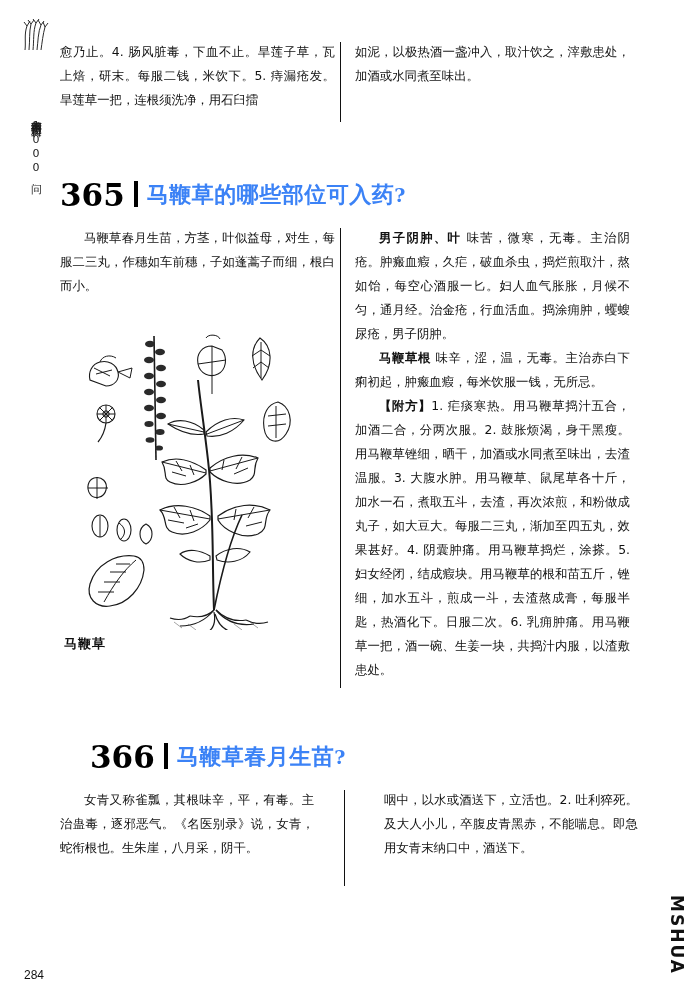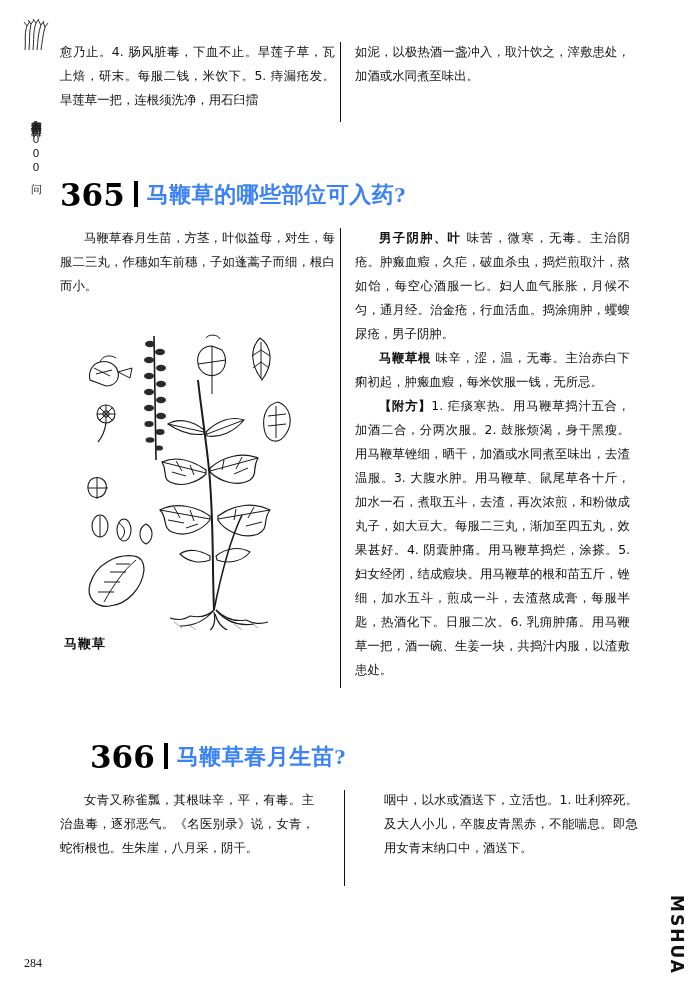--- a/index.html
+++ b/index.html
@@ -163,23 +163,23 @@
     font-size: 8.5px;
   }
 
   
   .term { font-weight: bold; }
 
   
   .page-num {
     position: absolute;
     left: 24px;
-    bottom: 30px;
+    bottom: 19px;
     font-size: 12px;
-    font-family: Liberation Serif, serif;
+    font-family: Liberation Sans, sans-serif;
     color: #111;
   }
 </style>
 </head>
 <body>
 
 <div class="page">
 
   <div class="spine">
     <div class="spine-emblem">
@@ -381,19 +381,19 @@
         <span class="sec-bar"></span>
         <span class="sec-title"><span>马鞭草春月生苗</span><span class="qmark">?</span></span>
       </div>
 
       <div class="cols" style="margin-top:14px;gap:25px;">
         <div class="col left">
           <p class="para indent">女青又称雀瓢，其根味辛，平，有毒。主治蛊毒，逐邪恶气。《名医别录》说，女青，蛇衔根也。生朱崖，八月采，阴干。</p>
         </div>
         <div class="divider" style="height:96px;"></div>
         <div class="col right">
-          <p class="para">咽中，以水或酒送下，立活也。1. 吐利猝死。及大人小儿，卒腹皮青黑赤，不能喘息。即急用女青末纳口中，酒送下。</p>
+          <p class="para">咽中，以水或酒送下，立活也。2. 吐利猝死。及大人小儿，卒腹皮青黑赤，不能喘息。即急用女青末纳口中，酒送下。</p>
         </div>
       </div>
     </div>
 
   </div>
 </div>
 
 </body></html>

